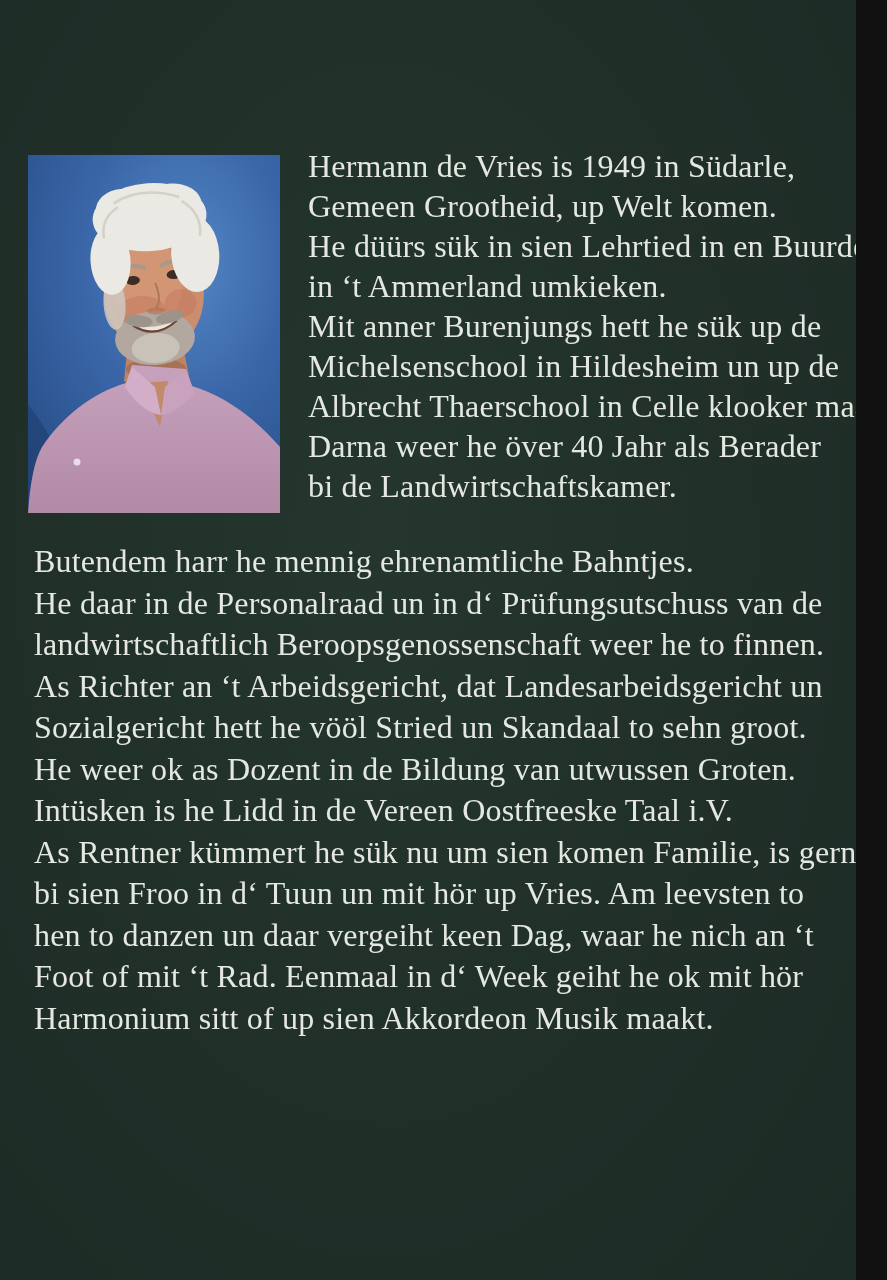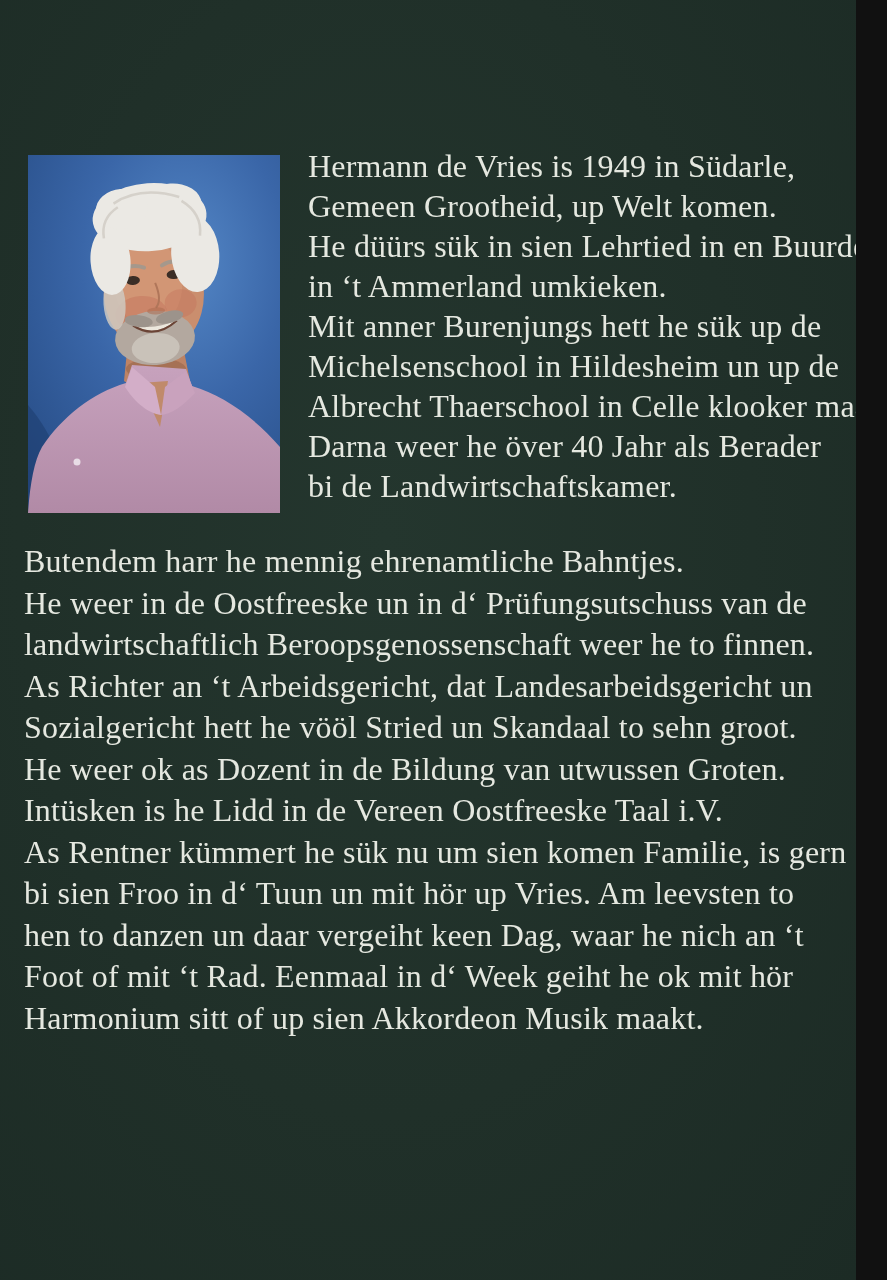--- a/index.html
+++ b/index.html
@@ -30,21 +30,21 @@
     font-size: 32px;
     white-space: nowrap;
     letter-spacing: 0.2px;
   }
   .intro-block {
     left: 308px;
     top: 146px;
     line-height: 40px;
   }
   .body-block {
-    left: 24px;
+    left: 34px;
     top: 541px;
     line-height: 41.5px;
   }
   .text-line { min-height: 1em; }
 </style>
 </head>
 <body>
 
 <div class="page">
 
@@ -120,21 +120,21 @@
     <div class="text-line">in ‘t Ammerland umkieken.</div>
     <div class="text-line">Mit anner Burenjungs hett he sük up de</div>
     <div class="text-line">Michelsenschool in Hildesheim un up de</div>
     <div class="text-line">Albrecht Thaerschool in Celle klooker maakt.</div>
     <div class="text-line">Darna weer he över 40 Jahr als Berader</div>
     <div class="text-line">bi de Landwirtschaftskamer.</div>
   </div>
 
   <div class="text-block body-block">
     <div class="text-line">Butendem harr he mennig ehrenamtliche Bahntjes.</div>
-    <div class="text-line">He weer in de Oostfreeske un in d‘ Prüfungsutschuss van de</div>
+    <div class="text-line">He daar in de Personalraad un in d‘ Prüfungsutschuss van de</div>
     <div class="text-line">landwirtschaftlich Beroopsgenossenschaft weer he to finnen.</div>
     <div class="text-line">As Richter an ‘t Arbeidsgericht, dat Landesarbeidsgericht un</div>
     <div class="text-line">Sozialgericht hett he vööl Stried un Skandaal to sehn groot.</div>
     <div class="text-line">He weer ok as Dozent in de Bildung van utwussen Groten.</div>
     <div class="text-line">Intüsken is he Lidd in de Vereen Oostfreeske Taal i.V.</div>
     <div class="text-line">As Rentner kümmert he sük nu um sien komen Familie, is gern</div>
     <div class="text-line">bi sien Froo in d‘ Tuun un mit hör up Vries. Am leevsten to</div>
     <div class="text-line">hen to danzen un daar vergeiht keen Dag, waar he nich an ‘t</div>
     <div class="text-line">Foot of mit ‘t Rad. Eenmaal in d‘ Week geiht he ok mit hör</div>
     <div class="text-line">Harmonium sitt of up sien Akkordeon Musik maakt.</div>

